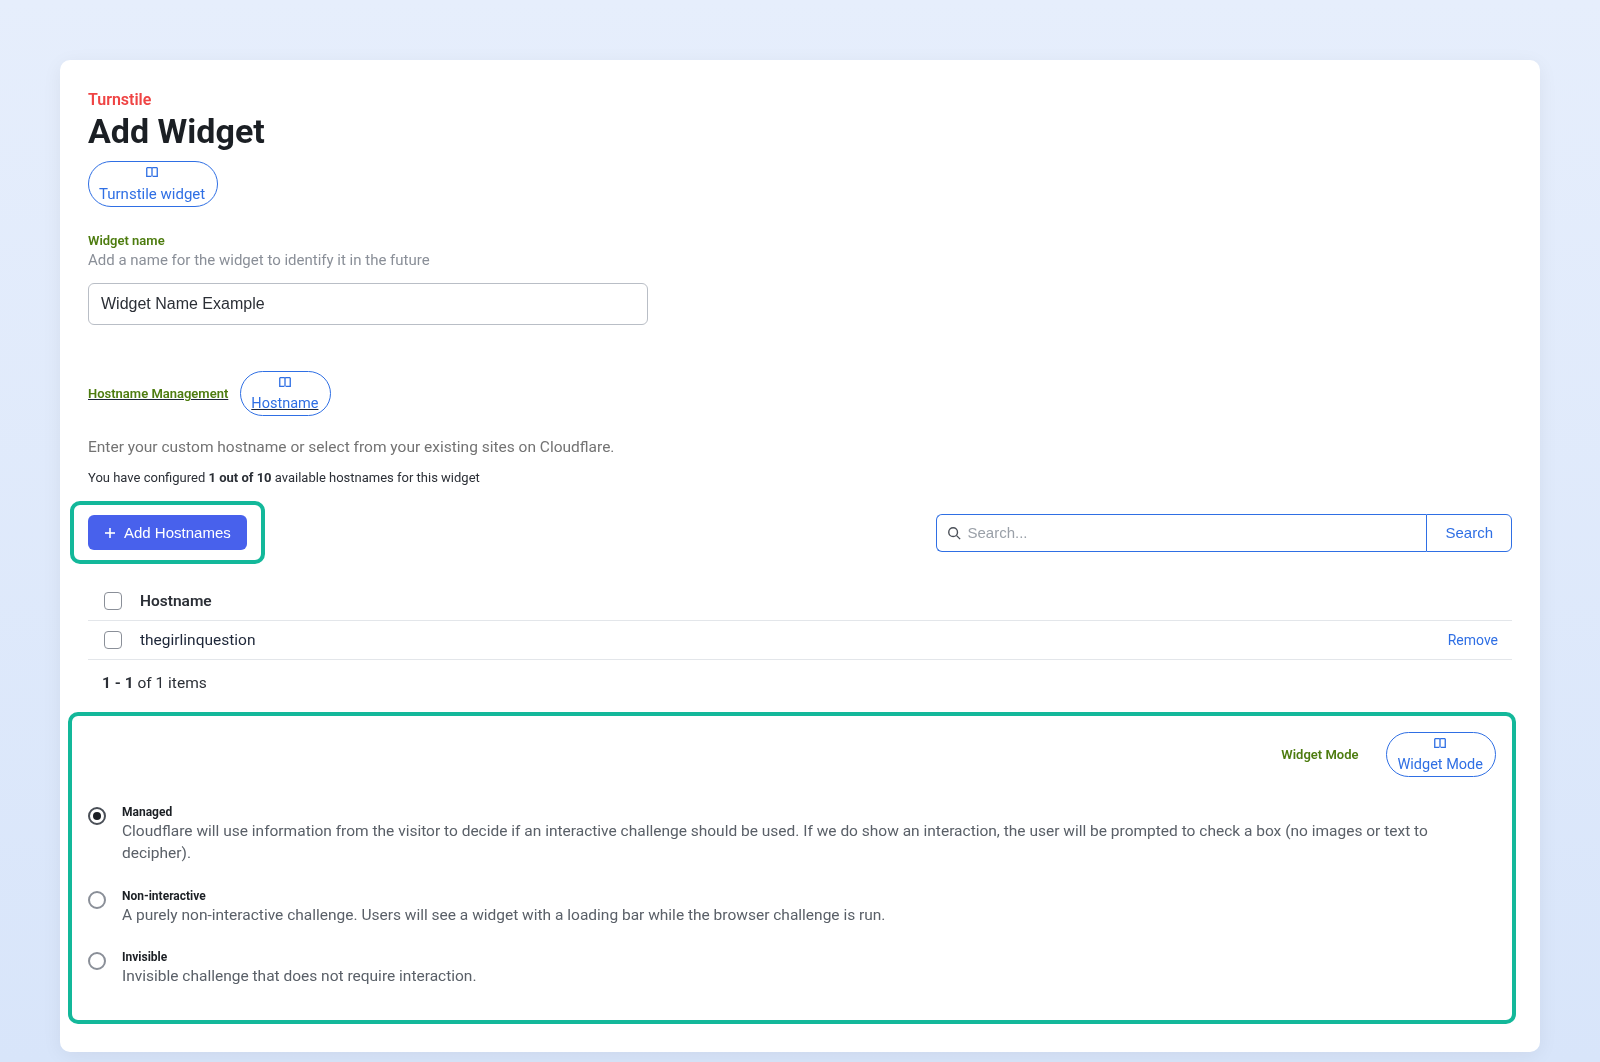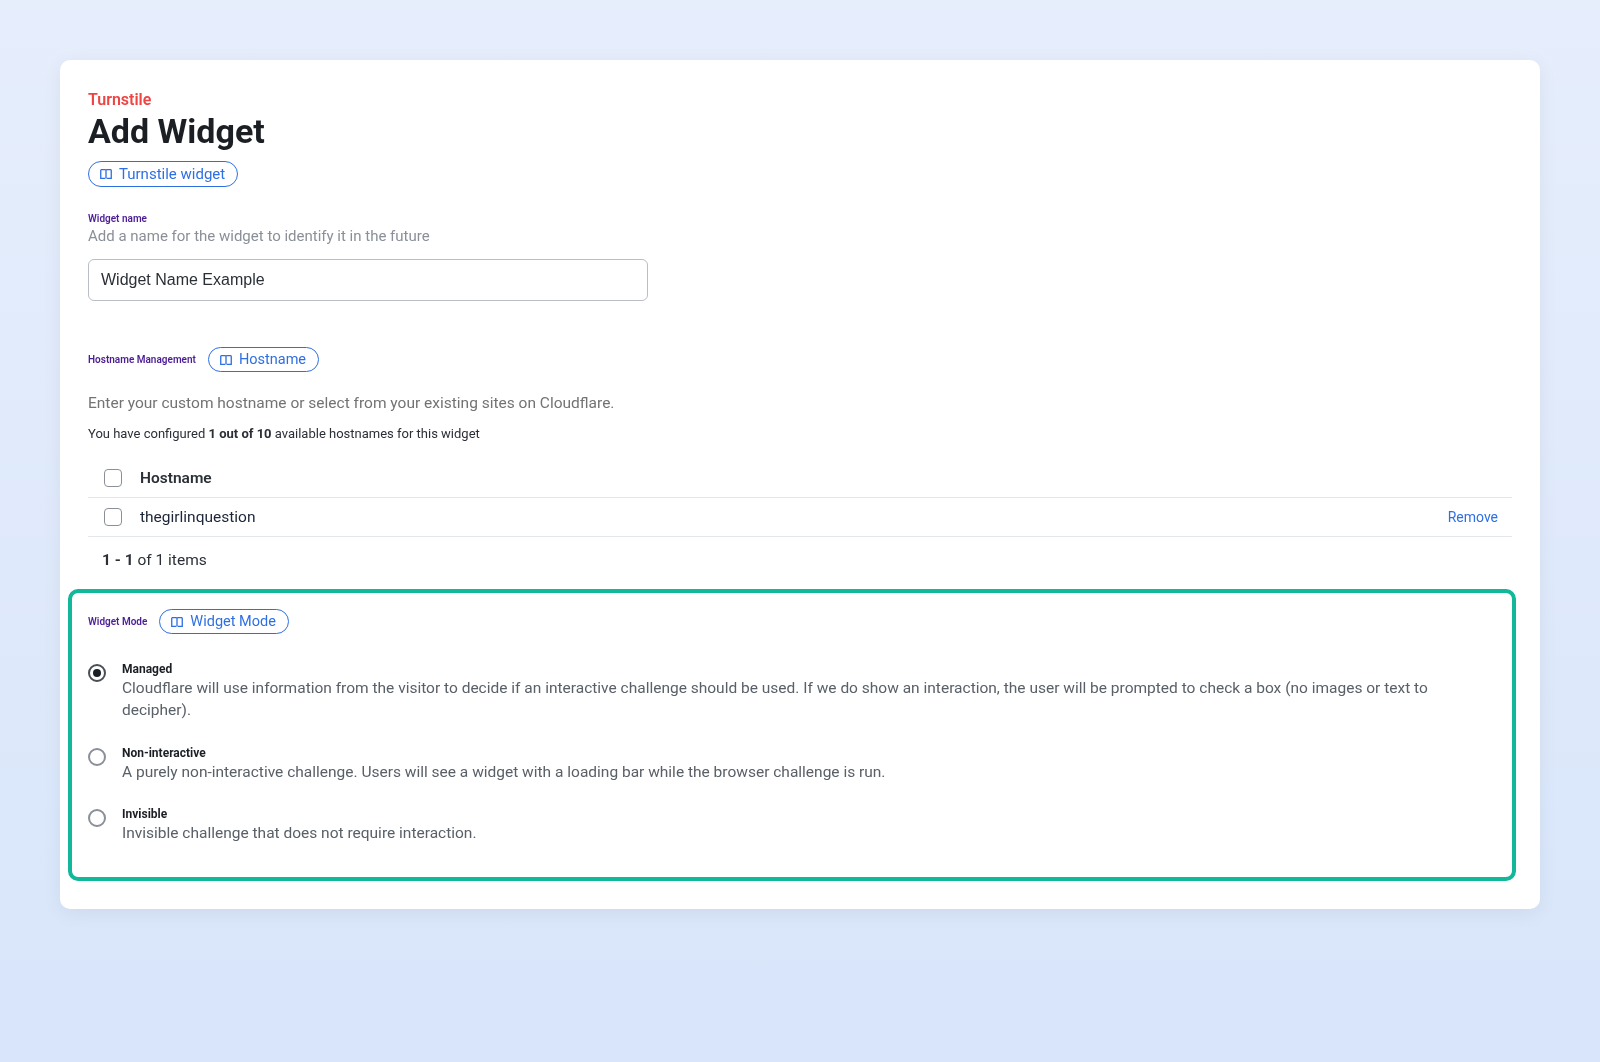--- a/index.html
+++ b/index.html
@@ -34,48 +34,49 @@
     display: inline-flex;
     align-items: center;
     gap: 6px;
     border: 1px solid #2f6fe4;
     color: #2f6fe4;
     border-radius: 999px;
     padding: 3px 12px 3px 10px;
     font-size: 14.5px;
     background: #fff;
     cursor: pointer;
+    flex-direction: column;
   }
   .pill-lg { font-size: 15px; }
   .book-icon { width:14px; height:14px; flex: 0 0 14px; }
   .book-icon path, .book-icon rect, .book-icon line { stroke:#2f6fe4; stroke-width:1.5; fill:none; }
   .section-label {
-    font-size: 10px;
+    font-size: 13px;
     font-weight: 600;
-    color: #4c1d95;
+    color: #4d7c0f;
   }
   .help-text {
     font-size: 15px;
     color: #8a8f98;
     margin-top: 3px;
   }
   .widget-name-group { margin-top: 26px; }
   .text-input {
     margin-top: 14px;
     width: 560px;
     height: 42px;
     border: 1px solid #b9bec6;
     border-radius: 6px;
     padding: 16px 12px;
     font-size: 16px;
     color: #2b2f36;
     outline: none;
   }
   .hostname-section { margin-top: 46px; }
-  .hn-header { display:flex; align-items:center; gap:12px; }
+  .hn-header { display:flex; align-items:center; gap:12px;text-decoration:underline; }
   .hn-desc { margin-top: 22px; font-size: 15.5px; color: #737373; }
   .hn-count { margin-top: 14px; font-size: 13px; color: #2b2f36; }
   .hn-count b { font-weight:700; }
   .hn-toolbar {
     margin-top: 16px;
     display:flex;
     justify-content: space-between;
     align-items:center;
   }
   .add-hn-wrap {
@@ -131,21 +132,21 @@
   .pager { padding: 14px 0 0 14px; font-size:15.5px; color:#2b2f36; }
   .pager b { font-weight:700;margin-top:44px; }
 
   .mode-section {
     margin-top: 20px;
     border: 4px solid #13b89a;
     border-radius: 10px;
     padding: 16px 16px 18px 16px;
     margin-left:-20px; margin-right:-4px;
   }
-  .mode-header { display:flex; align-items:center; gap:12px; }
+  .mode-header { display:flex; align-items:center; gap:28px;justify-content:flex-end; }
   .radio-group { margin-top: 18px; }
   .radio-row { display:flex; gap:16px; padding: 10px 0 14px 0; }
   .radio-outer {
     width:18px; height:18px; flex:0 0 18px; border-radius:50%;
     border:2px solid #4a4f57; display:flex; align-items:center; justify-content:center;
     cursor:pointer; margin-top:2px;
   }
   .radio-outer.selected .radio-inner { display:block; }
   .radio-inner {
     display:none; width:8px; height:8px; border-radius:50%; background:#1b1f24;
@@ -183,20 +184,42 @@
           <path d="M2 3 h5 a1 1 0 0 1 1 1 v9 M14 3 h-5 a1 1 0 0 0 -1 1 v9 M2 3 v10 h5 M14 3 v10 h-5"></path>
         </svg>
         <span>Hostname</span>
       </span>
     </div>
     <div class="hn-desc">Enter your custom hostname or select from your existing sites on Cloudflare.</div>
     <div class="hn-count">
       <span>You have configured </span><b>1 out of 10</b><span> available hostnames for this widget</span>
     </div>
 
+    <div class="hn-toolbar">
+      <span class="add-hn-wrap">
+        <button class="btn-primary">
+          <svg class="plus-icon" viewBox="0 0 12 12">
+            <line x1="6" y1="1" x2="6" y2="11"></line>
+              <line x1="1" y1="6" x2="11" y2="6"></line>
+          </svg>
+          <span>Add Hostnames</span>
+        </button>
+      </span>
+
+      <div class="search-group">
+        <div class="search-box">
+          <svg class="mag-icon" viewBox="0 0 16 16">
+            <circle cx="7" cy="7" r="5"></circle>
+              <line x1="11" y1="11" x2="15" y2="15"></line>
+          </svg>
+          <input class="search-input" type="text" placeholder="Search..." style="">
+        </div>
+        <button class="search-btn">Search</button>
+      </div>
+    </div>
 
     <div class="hn-table">
       <div class="hn-row header">
         <span class="chk"></span>
         <span class="cell-name">Hostname</span>
       </div>
       <div class="hn-row">
         <span class="chk"></span>
         <span class="cell-name">thegirlinquestion</span>
         <span class="remove-link">Remove</span>

